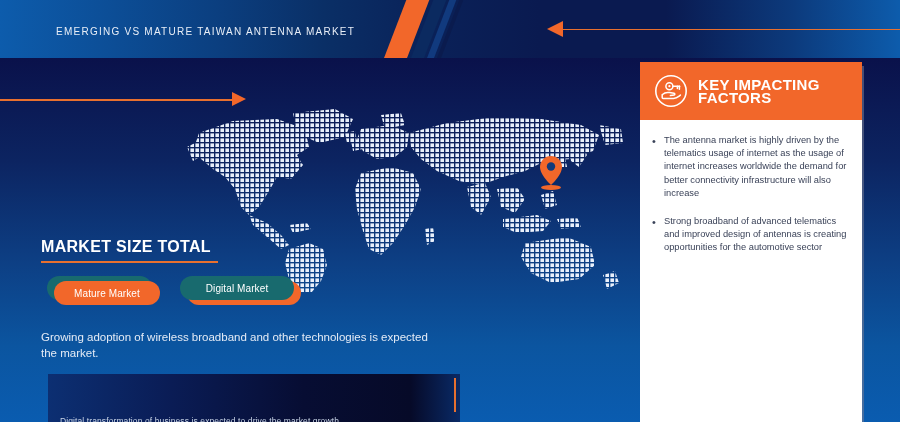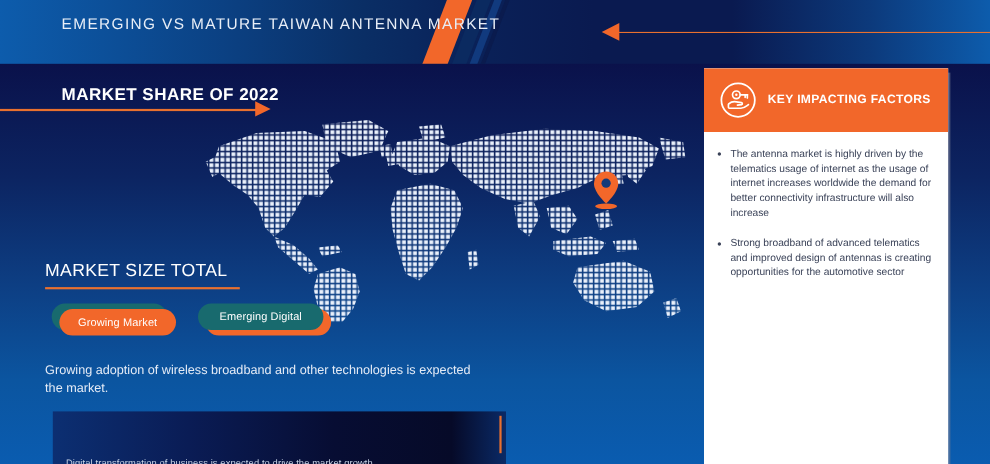--- a/index.html
+++ b/index.html
@@ -38,22 +38,22 @@
         #0a2f66 36%,
         #0a2158 48%,
         #0a1a50 60%,
         #0a1a50 74%,
         #0c3a7c 88%,
         #0d5cac 100%);
     overflow: hidden;
   }
   .title-text {
     position: absolute;
-    left: 56px; top: 13px;
-    font-size: 14px;
+    left: 56px; top: 26px;
+    font-size: 10px;
     letter-spacing: 1.25px;
     color: #e8eef7;
     font-weight: 400;
     white-space: nowrap;
     text-align: right;
   }
 
   
   .stripe {
     position: absolute;
@@ -121,21 +121,21 @@
     left: 538px; top: 155px;
     width: 26px; height: 36px;
   }
   .pin-wrap svg { display:block; width: 26px; height: 36px; }
 
   
   .mst-title {
     position: absolute;
     left: 41px; top: 238px;
     font-size: 16px;
-    font-weight: normal;
+    font-weight: bold;
     letter-spacing: 0.3px;
     color: #ffffff;
     white-space: nowrap;
   }
   .mst-underline {
     position: absolute;
     left: 41px; top: 261px;
     width: 177px; height: 2px;
     background: #e8702f;
   }
@@ -225,21 +225,21 @@
     align-items: center;
   }
   .kif-icon {
     margin-left: 14px;
     width: 34px; height: 34px;
     flex: 0 0 34px;
   }
   .kif-icon svg { display: block; width: 34px; height: 34px; }
   .kif-title {
     margin-left: 10px;
-    font-size: 11px;
+    font-size: 15px;
     font-weight: bold;
     color: #ffffff;
     letter-spacing: 0.3px;
     line-height: 13px;
   }
   .kif-body { padding: 14px 12px 0 12px; }
   .kif-item {
     display: flex;
     margin-bottom: 15px;
   }
@@ -266,21 +266,20 @@
     <div class="stripe stripe-navy2"></div>
     <div class="stripe stripe-navy3"></div>
     <div class="title-text">EMERGING VS MATURE TAIWAN ANTENNA MARKET</div>
   </div>
 
   <div class="top-arrow-line"></div>
   <div class="top-arrow-head"></div>
 
   <div class="share-arrow-line"></div>
   <div class="share-arrow-head"></div>
-  <div class="market-share-label">MARKET SHARE OF 2022</div>
 
   <div class="map-wrap">
     <svg viewBox="0 0 440 190" xmlns="http://www.w3.org/2000/svg">
       <defs>
         <pattern id="dotgrid" width="5" height="5" patternUnits="userSpaceOnUse">
           <rect x="0.4" y="0.4" width="3.6" height="3.6" fill="#e9f0fb"></rect>
         </pattern>
         <mask id="landmask">
           <rect width="440" height="190" fill="black"></rect>
           <g fill="white">
@@ -350,25 +349,25 @@
       <circle cx="13" cy="11.5" r="4.2" fill="#123a7a"></circle>
     </svg>
   </div>
 
   <div class="mst-title">MARKET SIZE TOTAL</div>
   <div class="mst-underline"></div>
 
   <div class="pill-group">
     <div class="pill-shadow mature-back"></div>
     <div class="pill mature-front">
-      <span>Growing Market</span>
+      <span>Mature Market</span>
     </div>
     <div class="pill-shadow emerging-back"></div>
     <div class="pill emerging-front">
-      <span>Emerging Digital</span>
+      <span>Digital Market</span>
     </div>
   </div>
 
   <div class="body-copy">Growing adoption of wireless broadband and other technologies is expected the market.</div>
 
   <div class="callout">
     <div class="callout-text">Digital transformation of business is expected to drive the market growth.</div>
     <div class="callout-accent"></div>
   </div>
 

